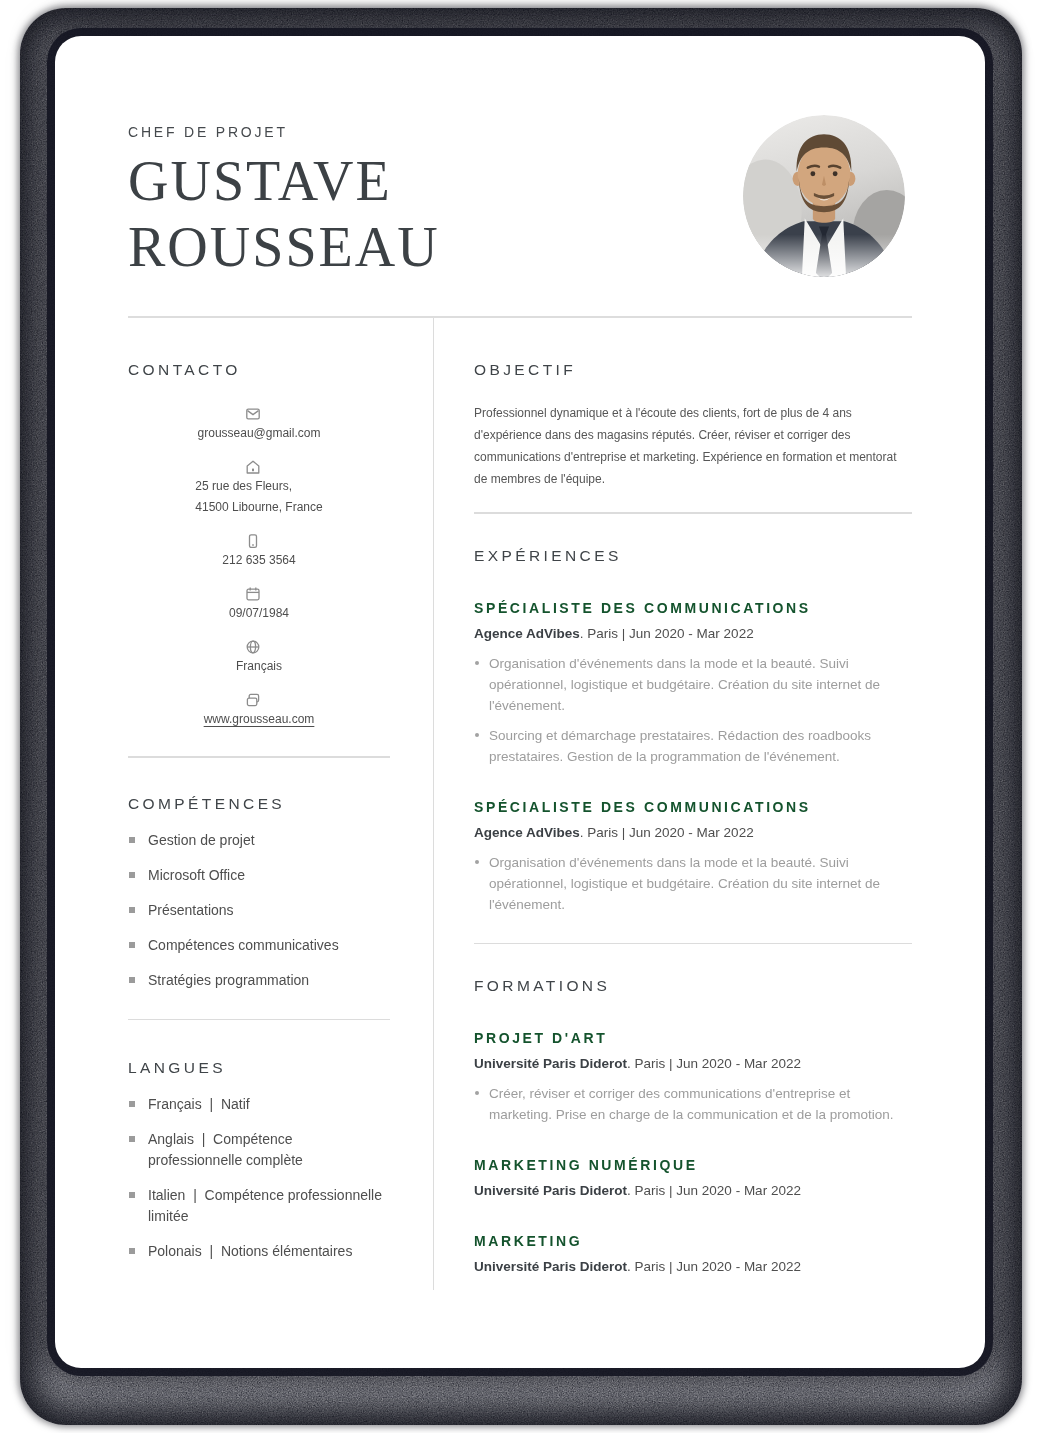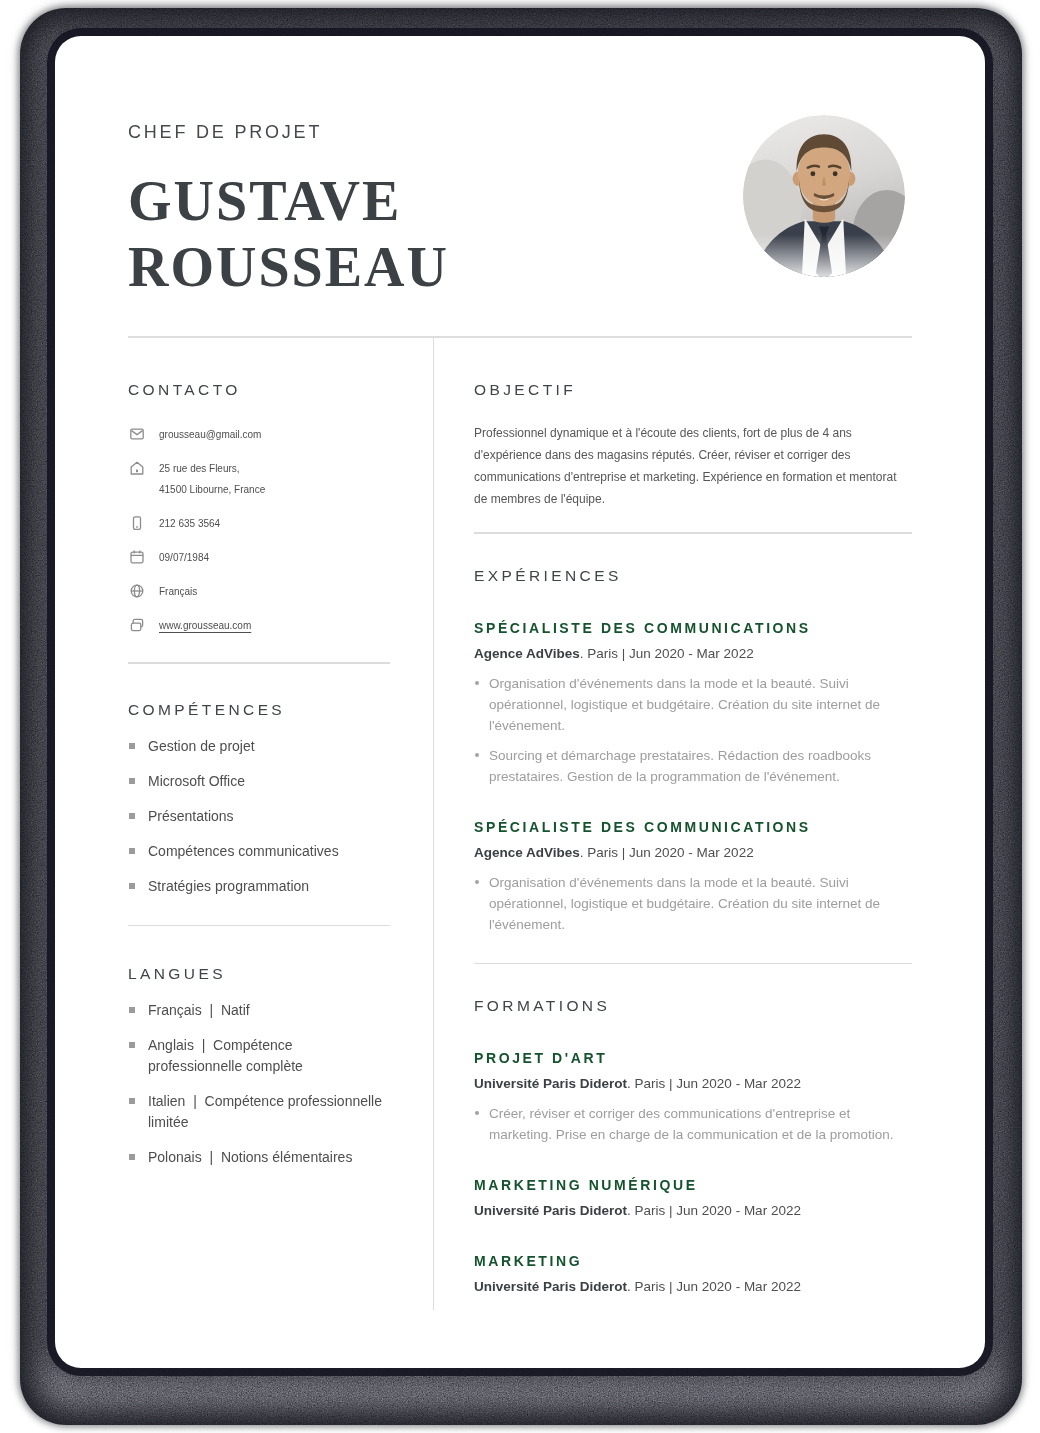--- a/index.html
+++ b/index.html
@@ -27,25 +27,25 @@
   
   .page{
     position:absolute;left:55px;top:36px;width:930px;height:1332px;
     background:#ffffff;border-radius:26px;
     box-shadow:0 0 0 8px rgba(18,19,32,.88), 0 0 30px 14px rgba(5,6,12,.55);
   }
   .content{position:relative;height:100%;box-sizing:border-box;padding:0 73px;}
 
   
   .role{
-    padding-top:84px;font-size:18px;letter-spacing:2.8px;
+    padding-top:84px;font-size:14px;letter-spacing:2.8px;
     color:#45494d;line-height:24px;
   }
   .name{
-    margin:24px 0 0 0;font-family:"Liberation Serif", serif;font-weight:bold;
+    margin:4px 0 0 0;font-family:"Liberation Serif", serif;font-weight:normal;
     font-size:56px;line-height:66px;letter-spacing:2px;color:#3c4145;
   }
   .name span{display:block;}
 
   .photo{
     position:absolute;left:688px;top:79px;width:162px;height:162px;
     border-radius:50%;overflow:hidden;
   }
   .photo svg{display:block;width:100%;height:100%;}
 
@@ -58,22 +58,22 @@
 
   .side-h,.main-h{
     font-size:15.5px;letter-spacing:3.4px;color:#3f4448;
     line-height:24px;font-weight:400;
   }
   .side-h{margin-top:40px;}
   .main-h{margin-top:40px;}
 
   
   .contact-list{margin-top:22px;}
-  .contact-row{display:flex;align-items:flex-start;margin-bottom:13px;
-    color:#4e4e4e;font-size:10px;line-height:21px;}
+  .contact-row{display:flex;align-items:center;margin-bottom:13px;
+    color:#4e4e4e;font-size:12px;line-height:21px;flex-direction:column;}
   .contact-row .cicon{flex:0 0 18px;margin-right:13px;margin-top:1px;}
   .cicon svg{display:block;}
   .link{color:#4e4e4e;text-decoration:underline;text-underline-offset:3px;cursor:pointer;}
 
   .h-div{height:1.5px;background:#dcdcdc;border:none;margin:0;}
   .div-contact{margin-top:26px;}
   .div-comp{margin-top:28px;}
   .div-obj{margin-top:22px;}
   .div-exp{margin-top:28px;}
 

